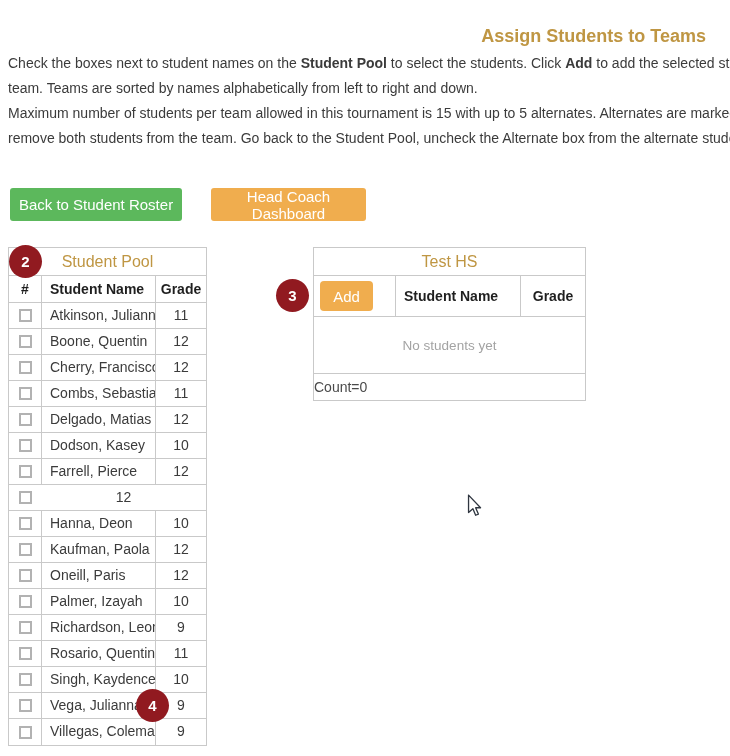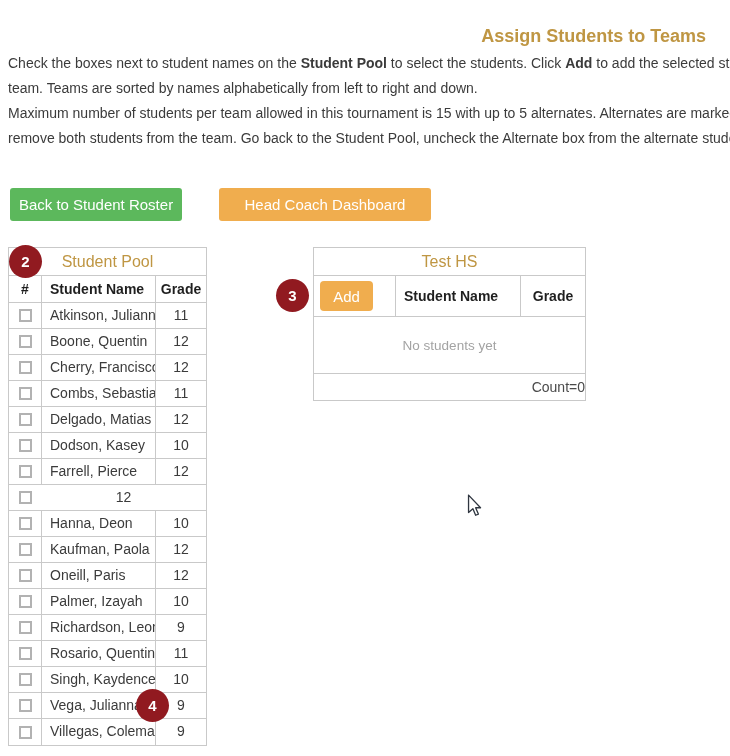--- a/index.html
+++ b/index.html
@@ -21,21 +21,21 @@
   #instructions{position:absolute;top:51px;left:8px;width:722px;overflow:hidden;font-size:14px;}
   .instr-line{height:25px;line-height:25px;white-space:nowrap;overflow:hidden;}
   .instr-line .b{font-weight:bold;}
 
   
   .btn{
     position:absolute;top:188px;height:33px;border:none;border-radius:3px;
     color:#fff;font-size:15px;font-family:inherit;cursor:pointer;padding:0;
   }
   #btn-back{left:10px;width:172px;background:var(--green,#5cb85c);}
-  #btn-dash{left:219px;width:212px;background:var(--orange,#f0ad4e);}
+  #btn-dash{left:211px;width:155px;background:var(--orange,#f0ad4e);}
 
   
   .tbl{position:absolute;top:247px;background:#fff;border:1px solid var(--border,#c9c9c9);font-size:14px;}
   .tbl-title{height:28px;line-height:27px;box-sizing:border-box;text-align:center;
     color:var(--gold,#bf9643);font-size:16px;border-bottom:1px solid var(--border,#c9c9c9);}
 
   
   #pool{left:8px;width:197px;}
   .pool-head{display:flex;height:27px;box-sizing:border-box;border-bottom:1px solid var(--border,#c9c9c9);
     font-weight:bold;color:#1f1f1f;}
@@ -57,21 +57,21 @@
     font-weight:bold;color:#1f1f1f;align-items:center;}
   .t-add{width:82px;box-sizing:border-box;padding-left:6px;display:flex;align-items:center;align-self:stretch;
     border-right:1px solid var(--border,#c9c9c9);}
   .add-btn{width:53px;height:30px;border:none;border-radius:4px;background:var(--orange,#f0ad4e);
     color:#fff;font-size:15px;font-family:inherit;cursor:pointer;padding:0;}
   .t-name{width:125px;box-sizing:border-box;padding-left:8px;align-self:stretch;line-height:40px;
     border-right:1px solid var(--border,#c9c9c9);}
   .t-grade{flex:1;text-align:center;}
   .team-body{height:57px;box-sizing:border-box;border-bottom:1px solid var(--border,#c9c9c9);
     display:flex;align-items:center;justify-content:center;color:#a3a3a3;font-size:13.5px;}
-  .team-foot{height:26px;line-height:26px;text-align:right;color:#4a4a4a;}
+  .team-foot{height:26px;line-height:26px;text-align:left;color:#4a4a4a;}
 
   
   .badge{position:absolute;width:33px;height:33px;border-radius:50%;
     background:var(--red,#911a20);color:#fff;font-size:15px;font-weight:bold;
     display:flex;align-items:center;justify-content:center;z-index:5;}
   #badge-2{left:9px;top:245px;}
   #badge-3{left:276px;top:279px;}
   #badge-4{left:136px;top:689px;}
 
   

